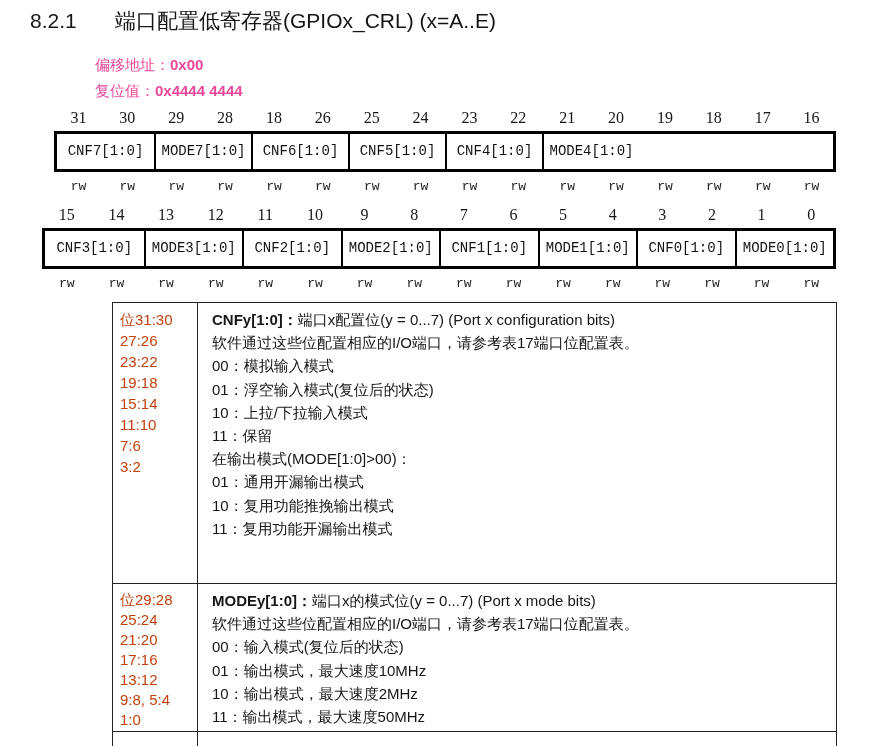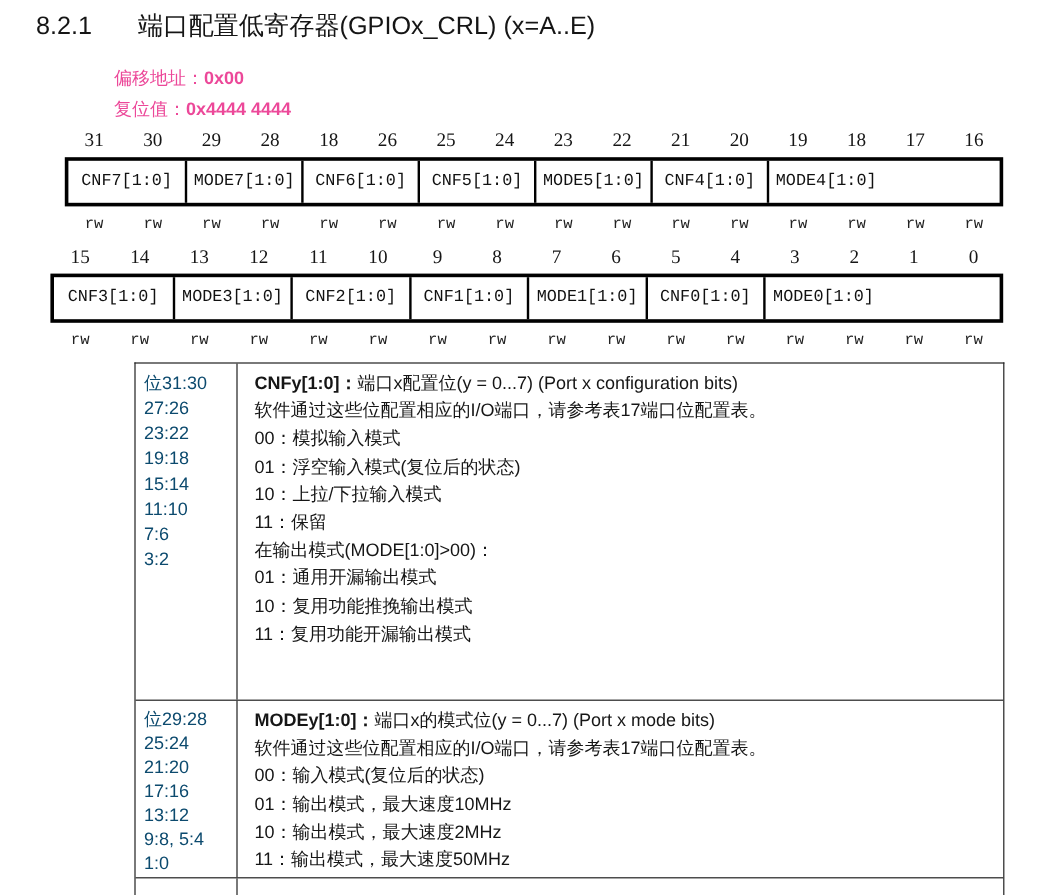--- a/index.html
+++ b/index.html
@@ -73,21 +73,21 @@
   .desc-row {
     display:grid; grid-template-columns:84px 1fr;
     border-bottom:1px solid #222;
   }
   .desc-row-1 .cell { height:280px; }
   .desc-row-2 .cell { height:147px; }
   .desc-row-stub .cell { height:20px; }
   .cell { overflow:hidden; }
   .bit-col {
     padding:6px 2px 0 7px;
-    font-size:15px; line-height:21px; color:#0c4a6e;
+    font-size:15px; line-height:21px; color:#c2410c;
     white-space:nowrap;
   }
   .desc-row-2 .bit-col { line-height:20px; }
   .desc-col {
     border-left:1px solid #222;
     padding:5px 8px 0 14px;
     font-size:15px; line-height:23.2px; color:#161616;
   }
   .desc-line { white-space:nowrap; overflow:hidden; }
   .term { font-weight:bold; }
@@ -125,21 +125,20 @@
         <span>19</span>
         <span>18</span>
         <span>17</span>
         <span>16</span>
       </div>
     <div class="fields-row">
         <span class="field-cell">CNF7[1:0]</span>
         <span class="field-cell">MODE7[1:0]</span>
         <span class="field-cell">CNF6[1:0]</span>
         <span class="field-cell">CNF5[1:0]</span>
-        <span class="field-cell">MODE5[1:0]</span>
         <span class="field-cell">CNF4[1:0]</span>
         <span class="field-cell">MODE4[1:0]</span>
       </div>
     <div class="access-row">
         <span>rw</span>
         <span>rw</span>
         <span>rw</span>
         <span>rw</span>
         <span>rw</span>
         <span>rw</span>
@@ -172,20 +171,21 @@
         <span>4</span>
         <span>3</span>
         <span>2</span>
         <span>1</span>
         <span>0</span>
       </div>
     <div class="fields-row">
         <span class="field-cell">CNF3[1:0]</span>
         <span class="field-cell">MODE3[1:0]</span>
         <span class="field-cell">CNF2[1:0]</span>
+        <span class="field-cell">MODE2[1:0]</span>
         <span class="field-cell">CNF1[1:0]</span>
         <span class="field-cell">MODE1[1:0]</span>
         <span class="field-cell">CNF0[1:0]</span>
         <span class="field-cell">MODE0[1:0]</span>
       </div>
     <div class="access-row">
         <span>rw</span>
         <span>rw</span>
         <span>rw</span>
         <span>rw</span>

